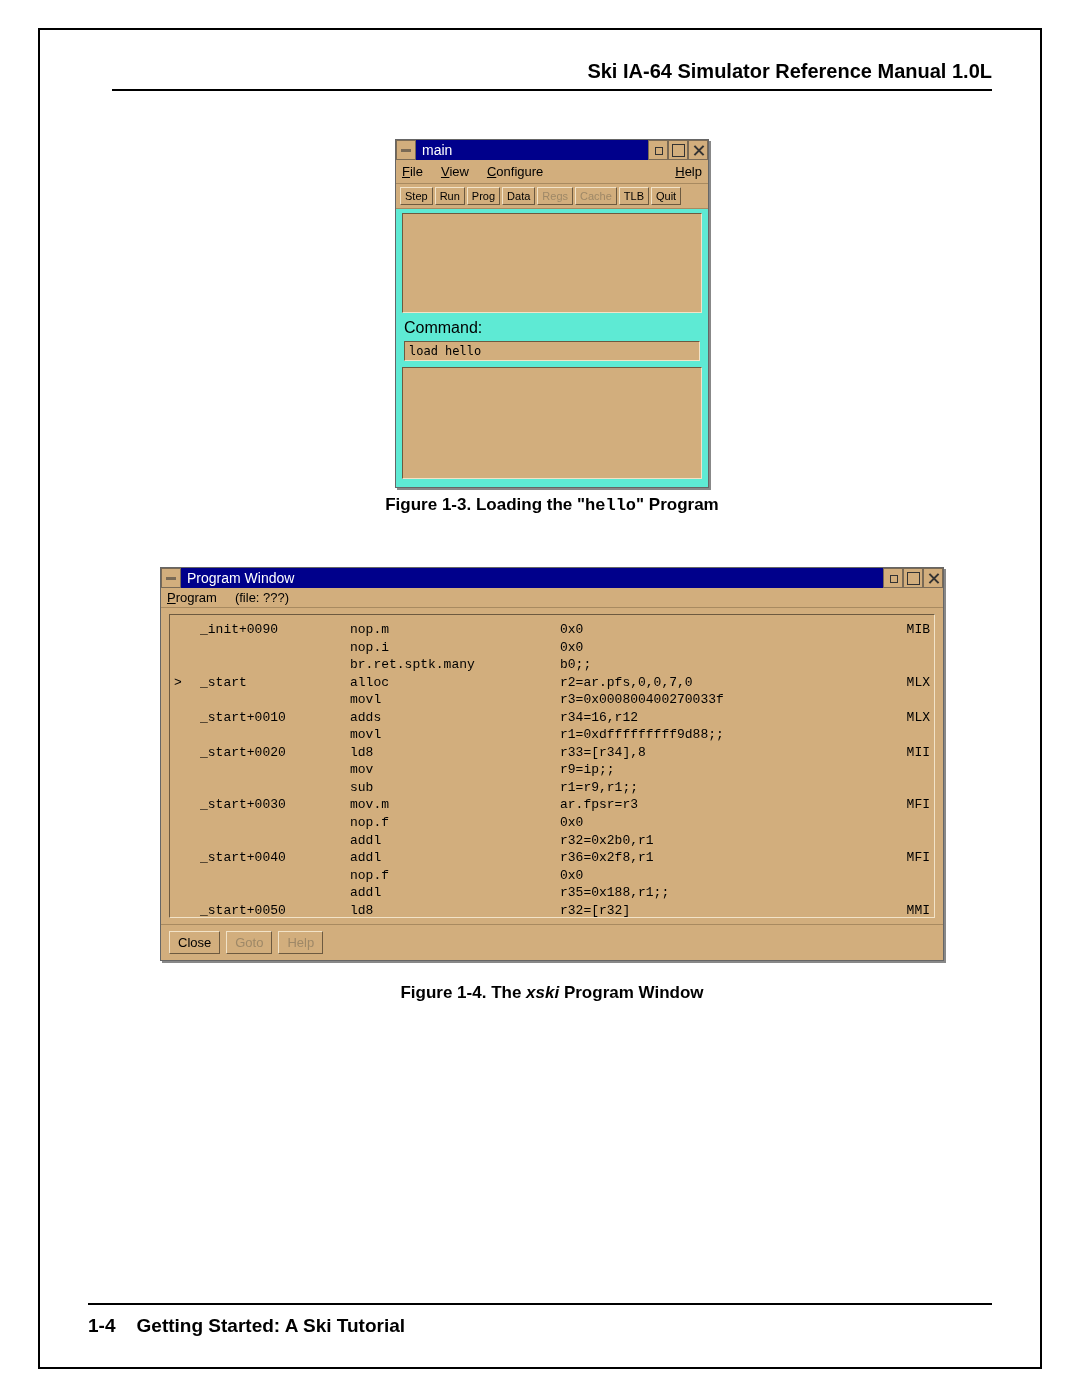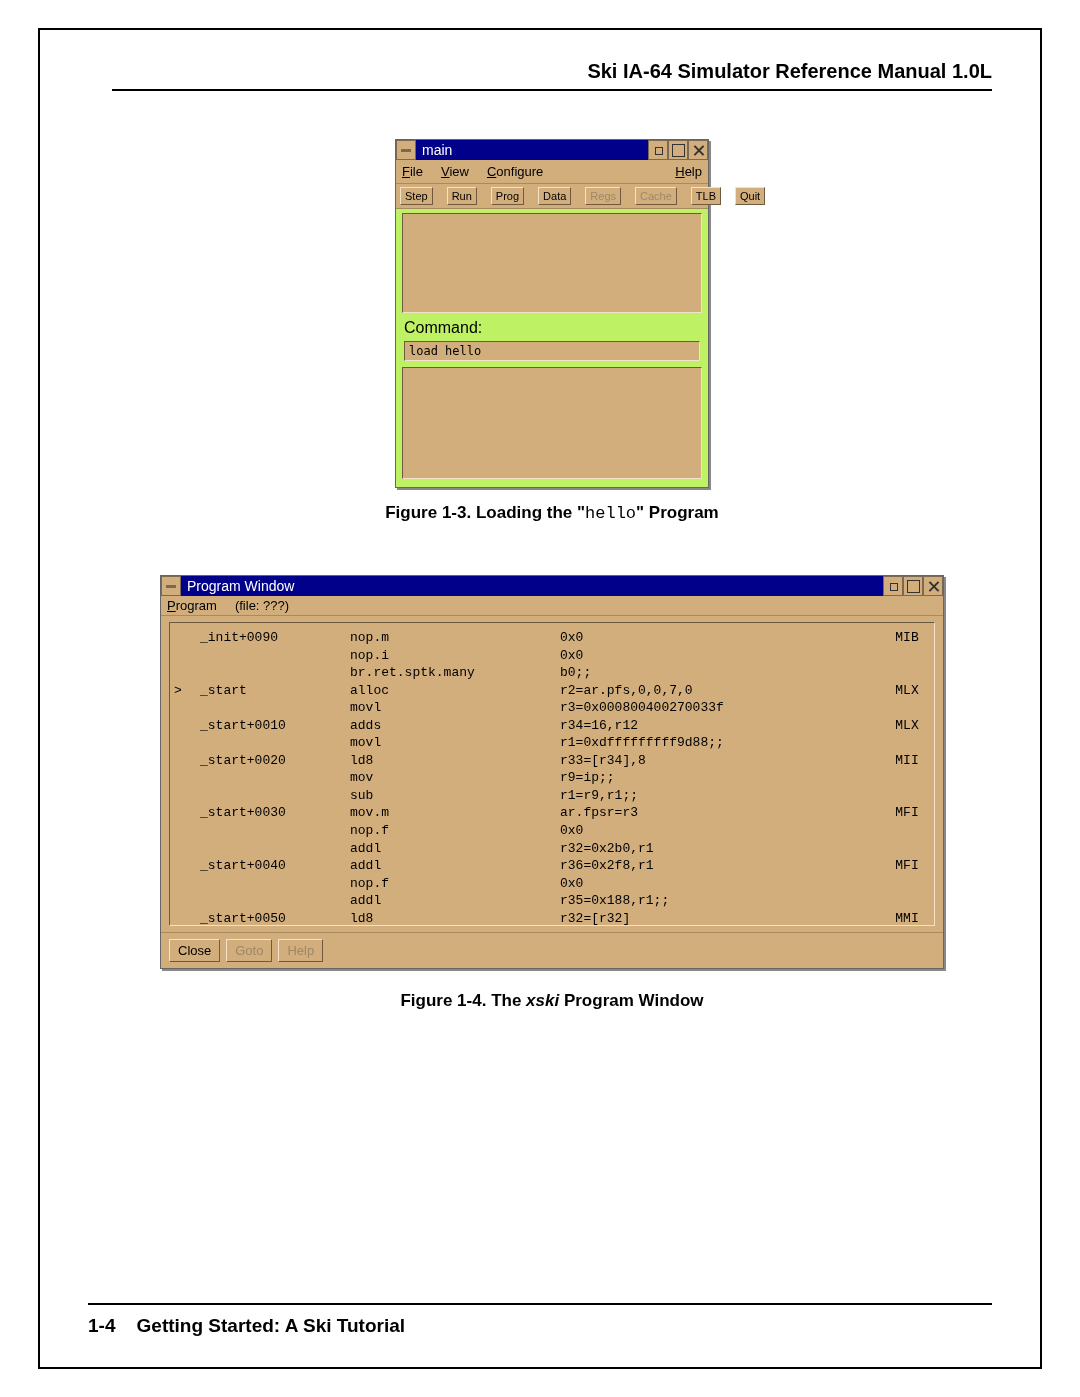--- a/index.html
+++ b/index.html
@@ -23,23 +23,23 @@
     text-align: right;
     font-weight: bold;
     font-size: 20px;
     padding-bottom: 6px;
     border-bottom: 2.5px solid #000;
     margin-bottom: 48px;
   }
   
   .win1 {
     width: 314px;
-    margin: 0 auto 15px auto;
+    margin: 0 auto 7px auto;
     border: 1px solid #666;
-    background: #bef264;
+    background: #5eead4;
     box-shadow: 2px 2px 0 #888;
   }
   .titlebar1 {
     display: flex;
     align-items: stretch;
     height: 20px;
     background: #d2ae7d;
   }
   .tb-widget {
     width: 20px;
@@ -92,21 +92,21 @@
     padding: 4px 6px;
     font-size: 13px;
     background: #d2ae7d;
     border-bottom: 1px solid #a88a60;
   }
   .menubar1 .mi { margin-right: 18px; }
   .menubar1 .mi.help { margin-left: auto; margin-right: 0; }
   .mi .ul { text-decoration: underline; }
   .toolbar1 {
     display: flex;
-    gap: 14px;
+    gap: 2px;
     padding: 3px 4px;
     background: #d2ae7d;
     border-bottom: 1px solid #a88a60;
   }
   .tbtn {
     font-size: 11px;
     padding: 2px 4px;
     background: #d2ae7d;
     border-top: 1px solid #f2e3c8;
     border-left: 1px solid #f2e3c8;
@@ -137,21 +137,21 @@
     border-bottom: 1px solid #f2e3c8;
     font-size: 12px;
     font-family: monospace;
   }
   .caption {
     text-align: center;
     font-weight: bold;
     font-size: 17px;
     margin-bottom: 52px;
   }
-  .caption .mono { font-family: "Courier New", monospace; font-weight: normal; }
+  .caption .mono { font-family: "Courier New", monospace; font-weight: bold; }
   .caption .ital { font-style: italic; }
   
   .win2 {
     width: 784px;
     margin: 0 auto 22px auto;
     border: 1px solid #666;
     background: #d2ae7d;
     box-shadow: 2px 2px 0 #888;
   }
   .subhdr {
@@ -174,21 +174,21 @@
     line-height: 1.35;
     white-space: pre;
     height: 304px;
     overflow: hidden;
   }
   .row { display: flex; }
   .c1 { width: 26px; text-align: left; }
   .c2 { width: 150px; }
   .c3 { width: 190px; }
   .c4 { flex: 1; margin-left: 20px; }
-  .c5 { width: 46px; text-align: center; }
+  .c5 { width: 46px; text-align: right; }
   .btnrow {
     display: flex;
     gap: 6px;
     padding: 6px 8px;
     border-top: 1px solid #a88a60;
   }
   .btn2 {
     font-size: 13px;
     padding: 3px 8px;
     background: #d2ae7d;

